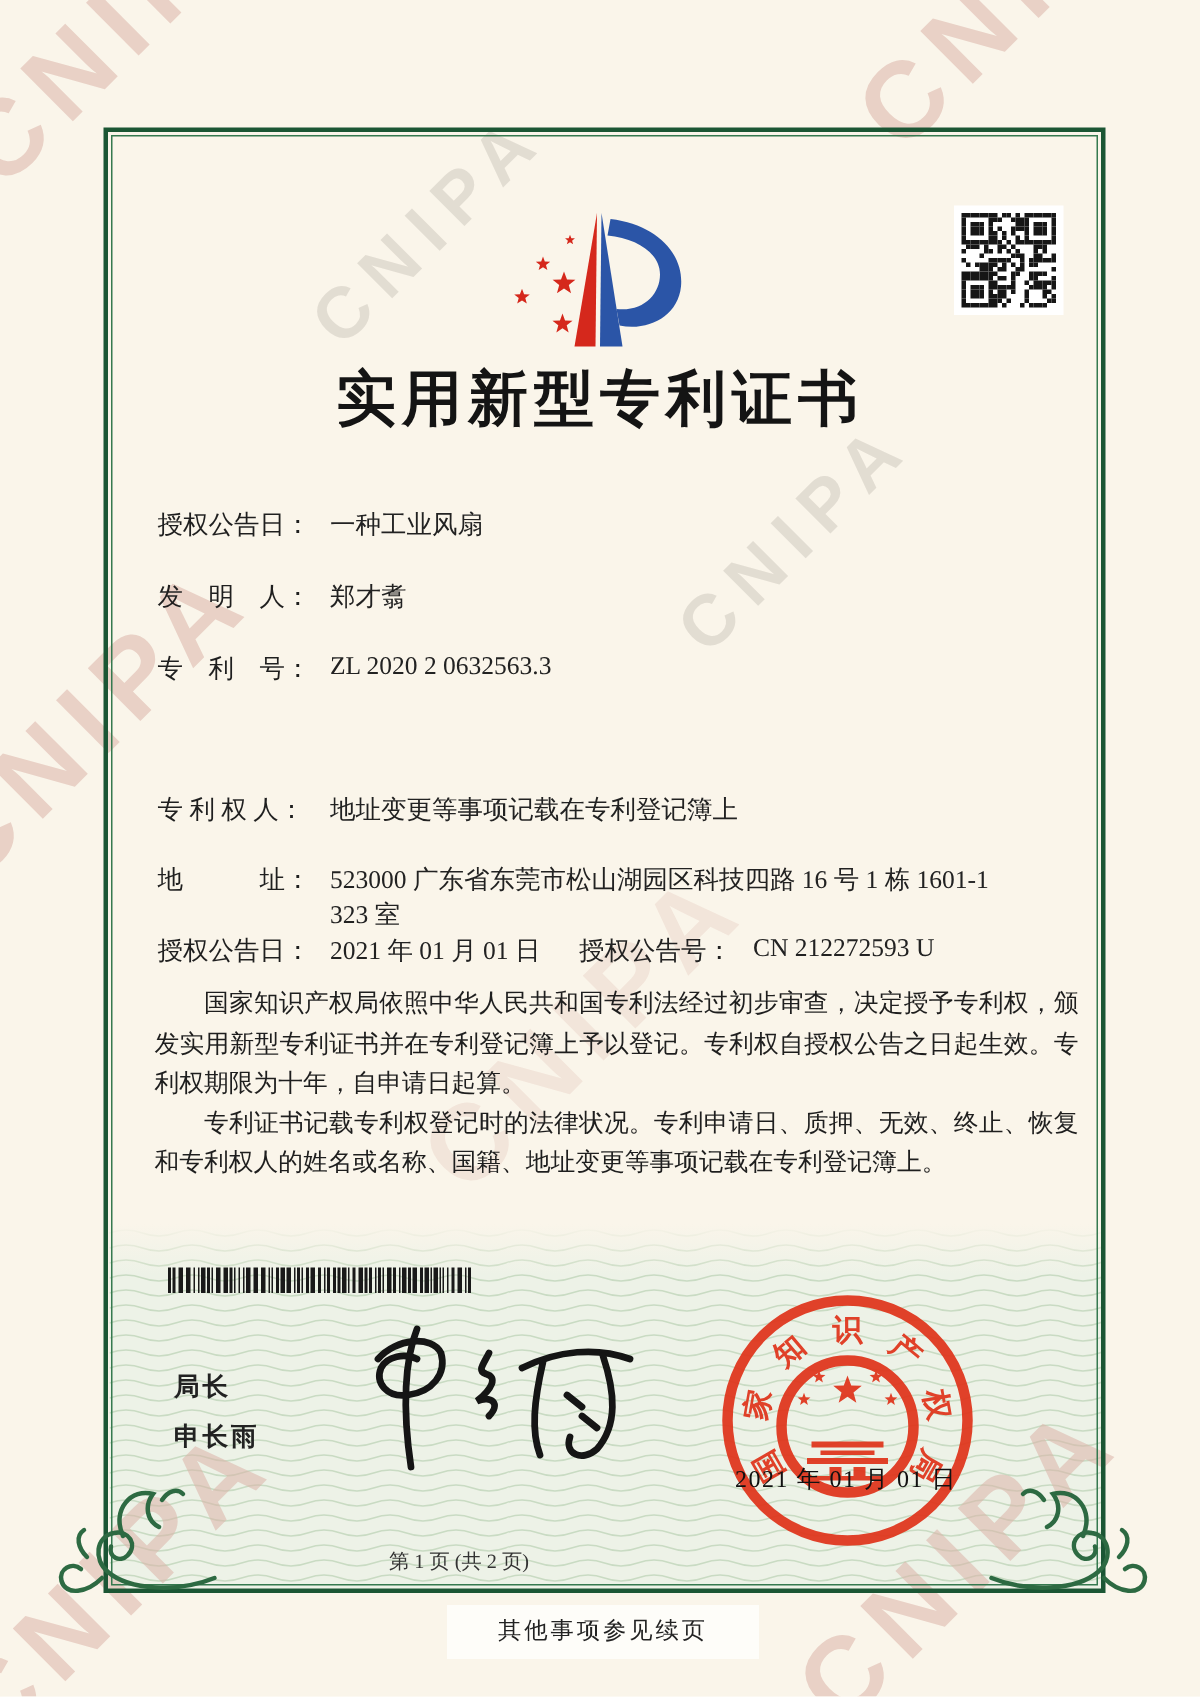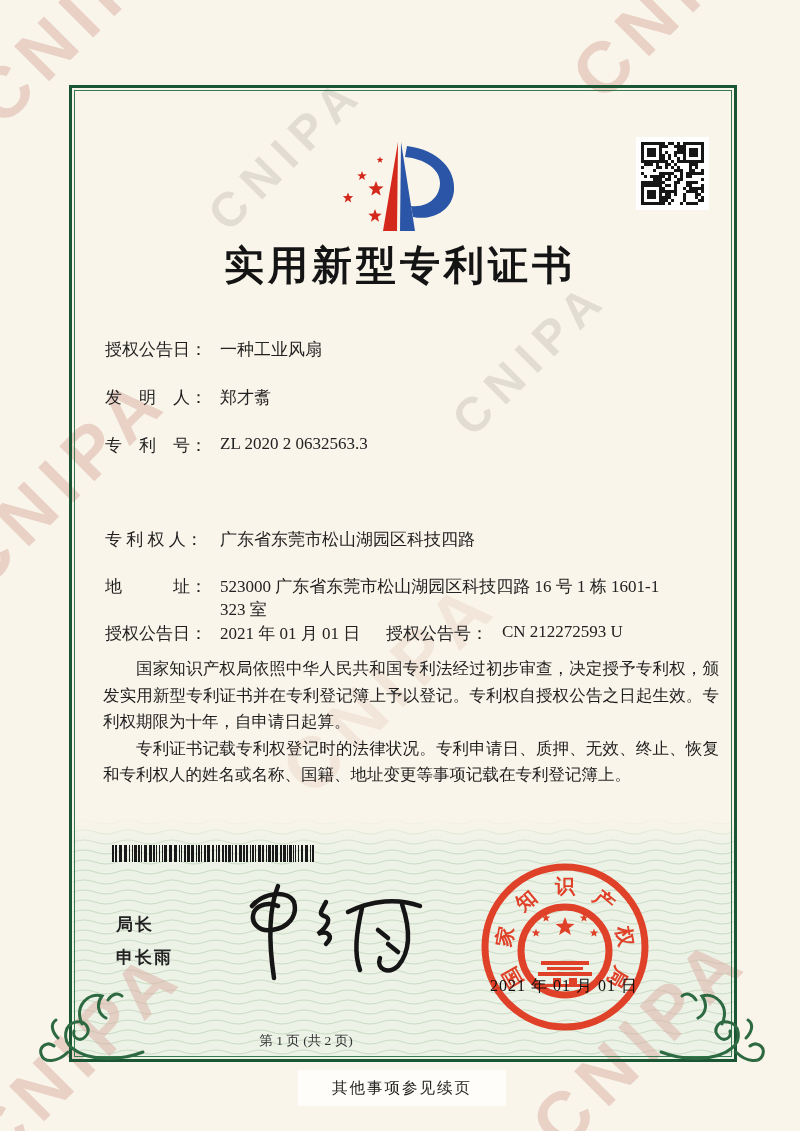--- a/index.html
+++ b/index.html
@@ -383,21 +383,21 @@
     <div class="field f0">
       <span class="lbl">授权公告日：</span><span class="val">一种工业风扇</span>
     </div>
     <div class="field f1">
       <span class="lbl">发　明　人：</span><span class="val">郑才翥</span>
     </div>
     <div class="field f2">
       <span class="lbl">专　利　号：</span><span class="val">ZL 2020 2 0632563.3</span>
     </div>
     <div class="field f4">
-      <span class="lbl">专 利 权 人：</span><span class="val">广东省东莞市松山湖园区科技四路</span>
+      <span class="lbl">专 利 权 人：</span><span class="val">地址变更等事项记载在专利登记簿上</span>
     </div>
     <div class="field f5">
       <span class="lbl">地　　　址：</span><span class="val"><span>523000 广东省东莞市松山湖园区科技四路 16 号 1 栋 1601-1</span><span style="display:block">323 室</span></span>
     </div>
     <div class="field f6">
       <span class="lbl">授权公告日：</span><span class="val2w">2021 年 01 月 01 日</span><span class="lbl2">授权公告号：</span><span class="val">CN 212272593 U</span>
     </div>
 
     <div class="paras">
       <p>国家知识产权局依照中华人民共和国专利法经过初步审查，决定授予专利权，颁发实用新型专利证书并在专利登记簿上予以登记。专利权自授权公告之日起生效。专利权期限为十年，自申请日起算。</p>

